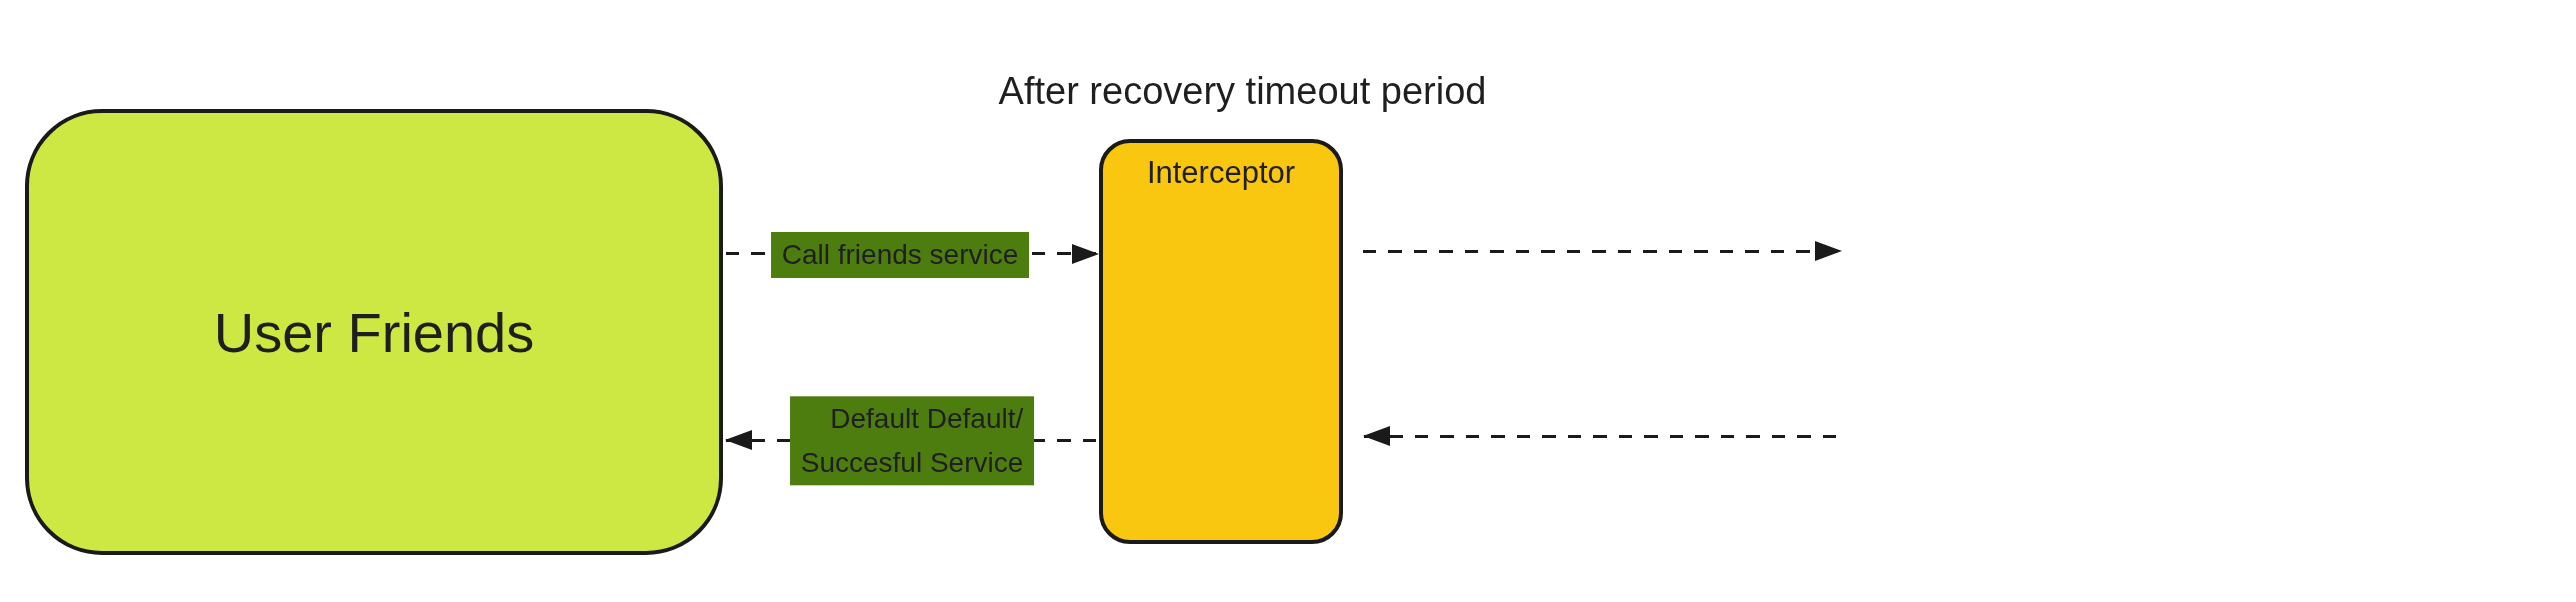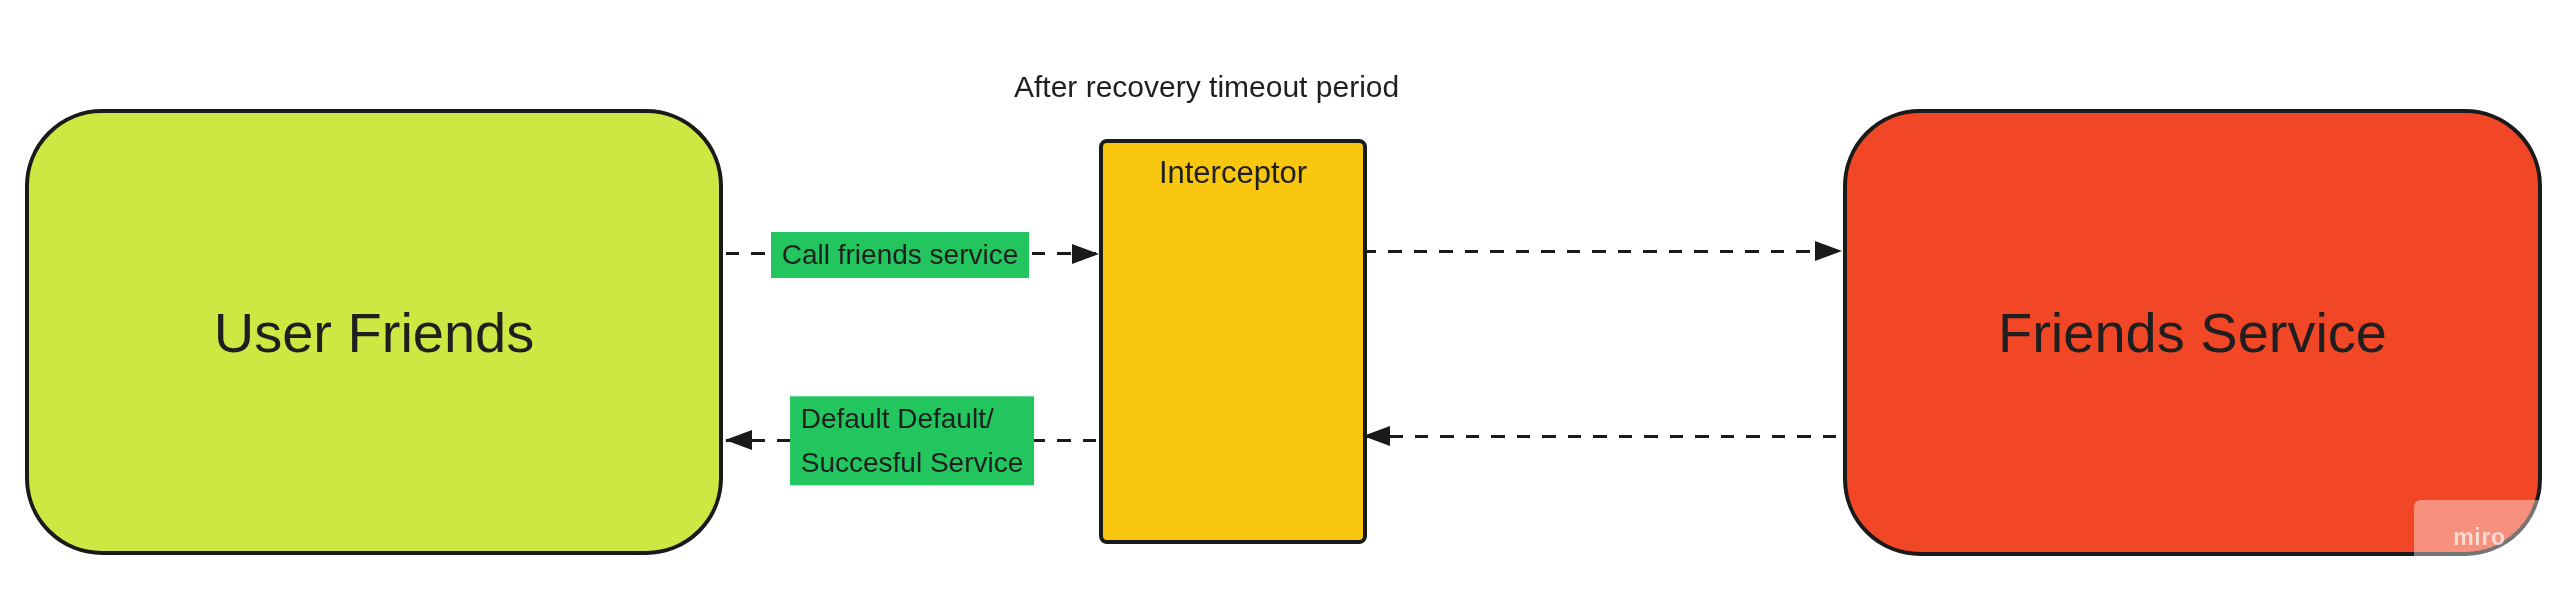--- a/index.html
+++ b/index.html
@@ -25,39 +25,39 @@
     color: #1f1f1f;
     white-space: nowrap;
   }
   .box-user {
     left: 25px; top: 109px;
     width: 698px; height: 446px;
     border-radius: 77px;
   }
   .box-interceptor {
     left: 1099px; top: 139px;
-    width: 268px; height: 405px;
-    border-radius: 8px;
+    width: 244px; height: 405px;
+    border-radius: 31px;
     align-items: flex-start;
   }
   .box-interceptor .box-label {
     font-size: 31px;
     padding-top: 12px;
   }
   .box-friends {
     left: 1843px; top: 109px;
     width: 699px; height: 447px;
     border-radius: 77px;
   }
   .diagram-title {
     position: absolute;
-    left: 1014px; top: 67px;
+    left: 964px; top: 67px;
     width: 557px;
-    text-align: left;
-    font-size: 30px;
+    text-align: center;
+    font-size: 38px;
     line-height: 1.3;
     color: #1f1f1f;
     white-space: nowrap;
   }
   .connector {
     position: absolute;
     height: 3.4px;
     background: repeating-linear-gradient(90deg, #1a1a1a 0 13.4px, transparent 13.4px 25.5px);
   }
   .conn-top-left  { left: 726px; top: 252px; width: 373px; }
@@ -72,25 +72,25 @@
   }
   .arrowhead.right { border-left: 27px solid #1a1a1a; }
   .arrowhead.left  { border-right: 27px solid #1a1a1a; }
   .ah-top-left  { left: 1072px; top: 244px; }
   .ah-top-right { left: 1815px; top: 241px; }
   .ah-bot-right { left: 1363px; top: 426px; }
   .ah-bot-left  { left: 725px; top: 430px; }
   .connector-label {
     position: absolute;
     transform: translate(-50%, -50%);
-    background: #22c55e;
+    background: #4d7c0f;
     padding: 1.3px 10.7px;
     font-size: 28px;
     line-height: 1.55;
-    text-align: left;
+    text-align: right;
     color: #1f1f1f;
     white-space: nowrap;
   }
   .label-call { left: 900px; top: 255px; }
   .label-response { left: 912px; top: 441px; }
   .watermark {
     position: absolute;
     left: 2414px; top: 500px;
     width: 131px; height: 75px;
     background: rgba(255, 255, 255, 0.40);
@@ -114,23 +114,20 @@
   <div class="diagram-title">After recovery timeout period</div>
 
   <div class="box box-user" style="background-color: rgb(205, 231, 67);">
     <span class="box-label">User Friends</span>
   </div>
 
   <div class="box box-interceptor" style="background-color: rgb(250, 199, 16);">
     <span class="box-label">Interceptor</span>
   </div>
 
-  <div class="box box-friends" style="background-color: rgb(242, 71, 38);">
-    <span class="box-label">Friends Service</span>
-  </div>
 
   <div class="connector conn-top-left"></div>
   <div class="arrowhead right ah-top-left"></div>
   <div class="connector-label label-call">Call friends service</div>
 
   <div class="connector conn-top-right"></div>
   <div class="arrowhead right ah-top-right"></div>
 
   <div class="connector conn-bot-right"></div>
   <div class="arrowhead left ah-bot-right"></div>

